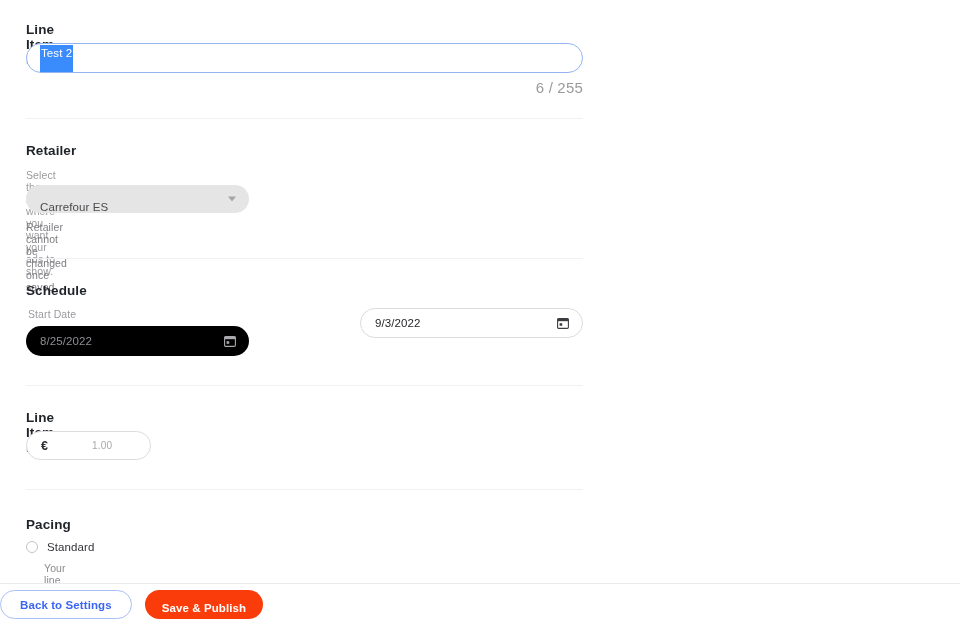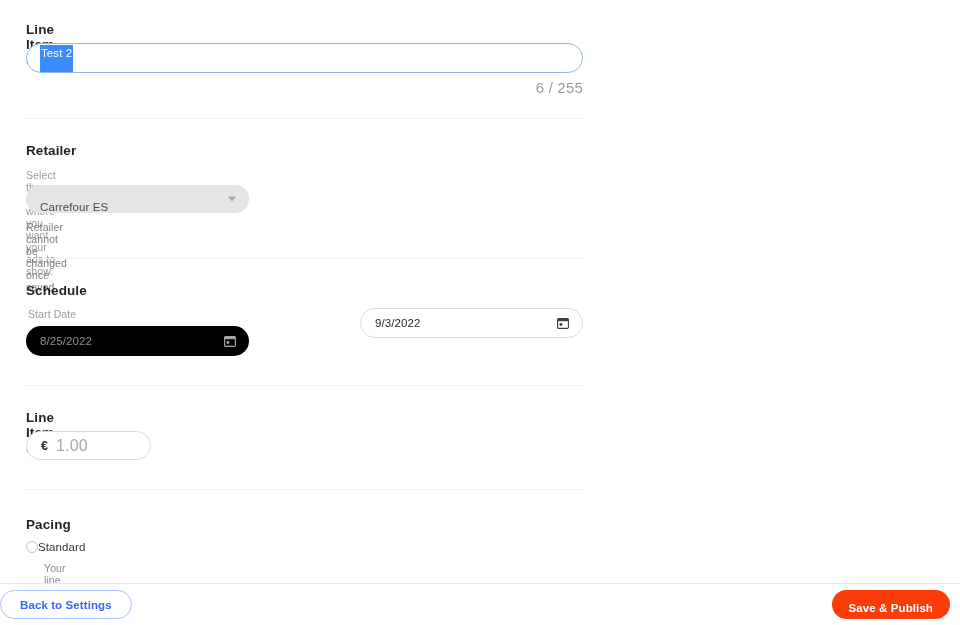--- a/index.html
+++ b/index.html
@@ -199,36 +199,38 @@
     align-items: center;
     padding: 0 14px;
     gap: 8px;
   }
   .currency-symbol {
     font-size: 12.5px;
     font-weight: 700;
     color: #2b2b30;
   }
   .budget-value {
-    font-size: 16px;
+    font-size: 10px;
     color: #a8a8ad;
     letter-spacing: 0.2px;
+    margin-left: 36px;
   }
 
   
   #div-4 { top: 489px; }
   #sec-pacing { position: absolute; left: 0; top: 517px; }
   #sec-pacing .section-title { position: absolute; left: 26px; top: 0; }
 
   .radio-row {
     position: absolute;
     left: 26px;
     top: 24px;
     display: flex;
     align-items: center;
+    gap: 9px;
   }
   .radio-circle {
     width: 12px;
     height: 12px;
     border: 1.2px solid #c4c4c8;
     border-radius: 50%;
     background: #ffffff;
     flex: none;
   }
   .radio-label {
@@ -256,21 +258,21 @@
   }
   .footer {
     position: absolute;
     left: 0;
     top: 584px;
     width: 960px;
     height: 41px;
     background: #ffffff;
     display: flex;
     align-items: center;
-    justify-content: space-between;
+    justify-content: flex-start;
     gap: 13px;
     padding-right: 10px;
   }
   .btn {
     font-family: "Liberation Sans", sans-serif;
     font-size: 11.5px;
     font-weight: 700;
     border-radius: 16px;
     cursor: pointer;
     letter-spacing: 0.1px;

